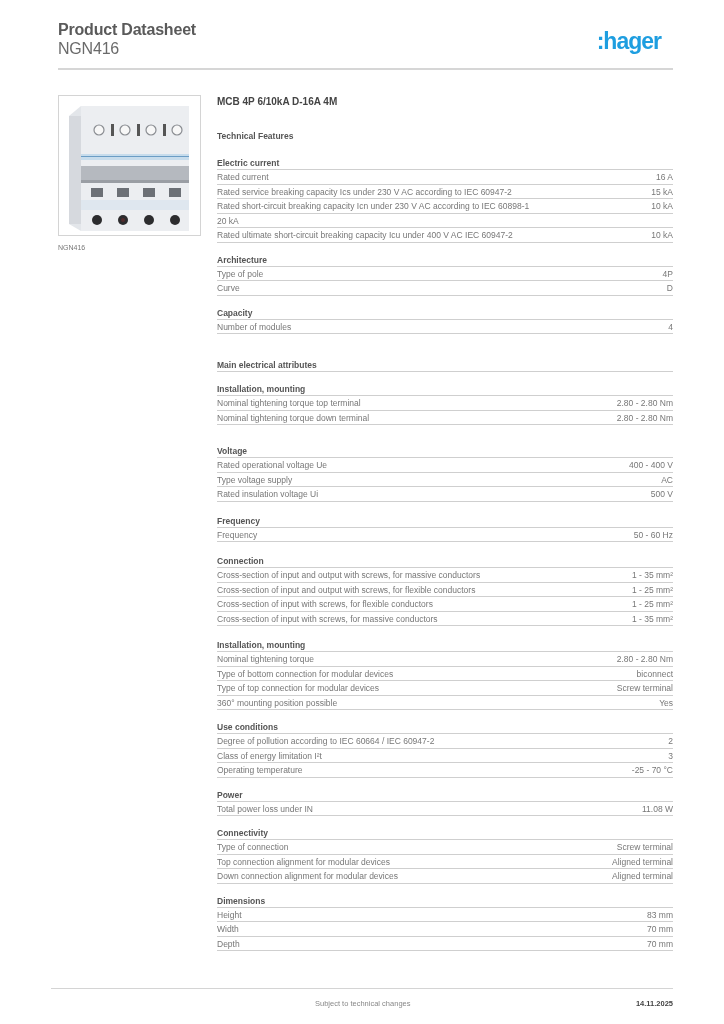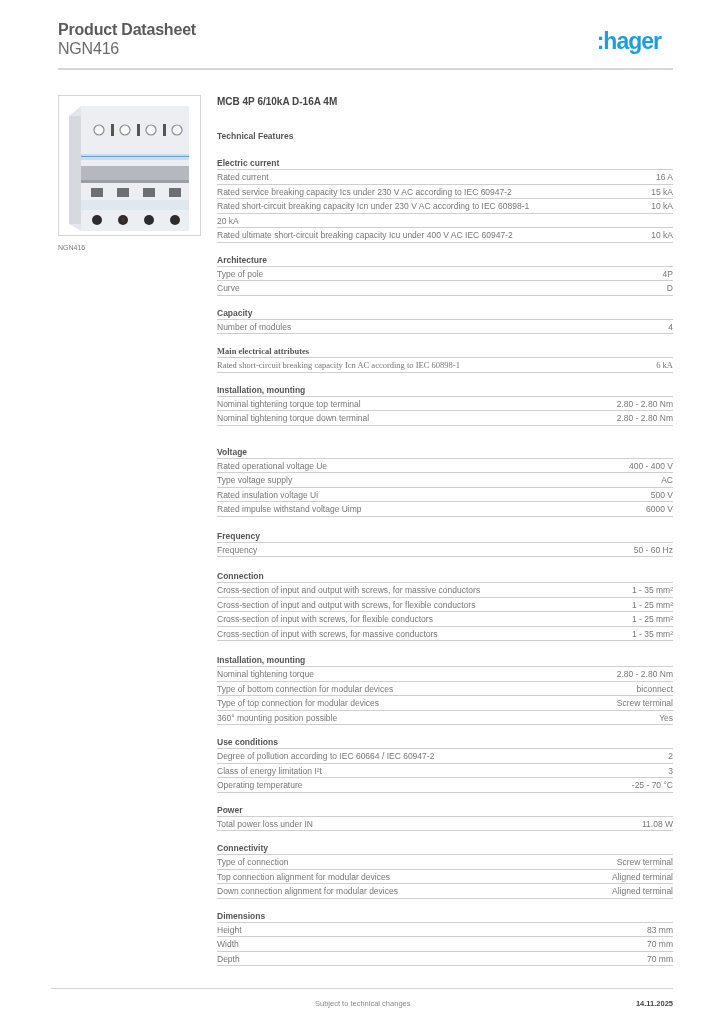--- a/index.html
+++ b/index.html
@@ -123,26 +123,22 @@
           <span class="v">D</span>
         </div>
       </div>
       <div class="section" style="margin-top: 10px;">
         <div class="sec-title">Capacity</div>
         <div class="row">
           <span class="k">Number of modules</span>
           <span class="v">4</span>
         </div>
       </div>
-      <div class="section" style="margin-top: 10px; font-family: Liberation Serif, serif;">
+      <div class="section" style="margin-top: 24px;">
         <div class="sec-title">Main electrical attributes</div>
-        <div class="row">
-          <span class="k">Rated short-circuit breaking capacity Icn AC according to IEC 60898-1</span>
-          <span class="v">6 kA</span>
-        </div>
       </div>
       <div class="section" style="margin-top: 10px;">
         <div class="sec-title">Installation, mounting</div>
         <div class="row">
           <span class="k">Nominal tightening torque top terminal</span>
           <span class="v">2.80 - 2.80 Nm</span>
         </div>
         <div class="row">
           <span class="k">Nominal tightening torque down terminal</span>
           <span class="v">2.80 - 2.80 Nm</span>
@@ -154,24 +150,20 @@
           <span class="k">Rated operational voltage Ue</span>
           <span class="v">400 - 400 V</span>
         </div>
         <div class="row">
           <span class="k">Type voltage supply</span>
           <span class="v">AC</span>
         </div>
         <div class="row">
           <span class="k">Rated insulation voltage Ui</span>
           <span class="v">500 V</span>
-        </div>
-        <div class="row">
-          <span class="k">Rated impulse withstand voltage Uimp</span>
-          <span class="v">6000 V</span>
         </div>
       </div>
       <div class="section" style="margin-top: 12px;">
         <div class="sec-title">Frequency</div>
         <div class="row">
           <span class="k">Frequency</span>
           <span class="v">50 - 60 Hz</span>
         </div>
       </div>
       <div class="section" style="margin-top: 12px;">

